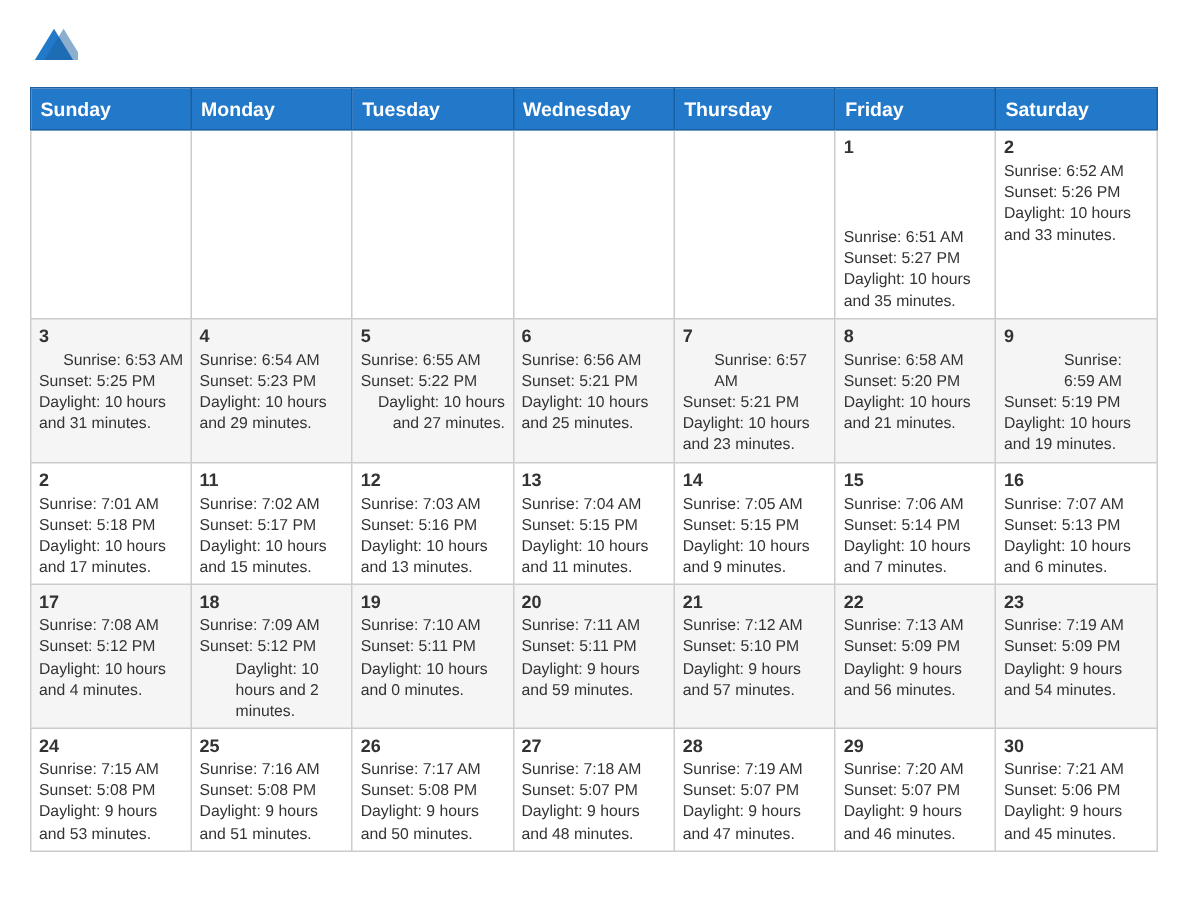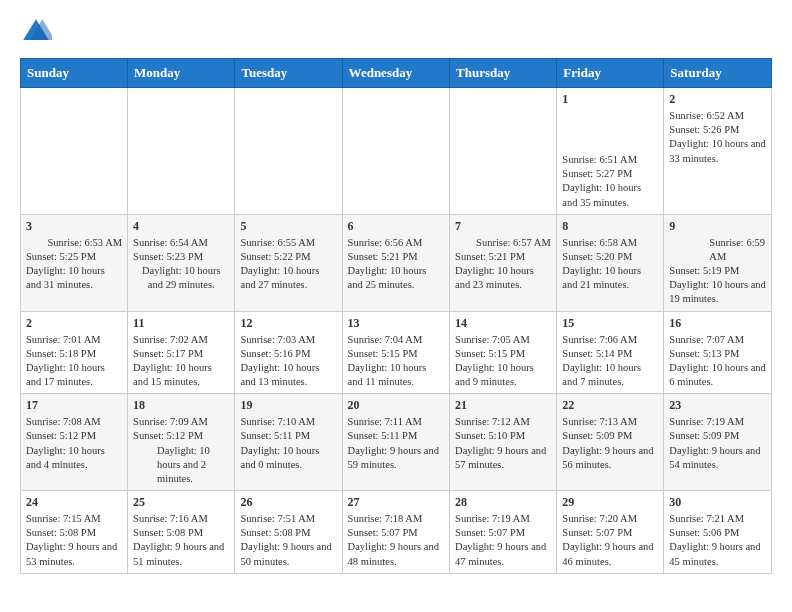--- a/index.html
+++ b/index.html
@@ -5,21 +5,20 @@
     * { box-sizing: border-box; margin: 0; padding: 0; }
     body {
       font-family: Arial, sans-serif;
       background: #fff;
       width: 792px;
       min-height: 612px;
     }
     .page {
       width: 792px;
       padding: 16px 20px 16px 20px;
-      font-family: Liberation Serif, serif;
     }
     .header {
       display: flex;
       justify-content: space-between;
       align-items: flex-start;
       margin-bottom: 10px;
     }
     .logo {
       display: flex;
       align-items: center;
@@ -153,27 +152,27 @@
           <td>
             <span class="day-num">3</span>
             <div style="line-height: 1.35; text-align: right;">Sunrise: 6:53 AM</div>
             <div style="line-height: 1.35;">Sunset: 5:25 PM</div>
             <div style="line-height: 1.35;">Daylight: 10 hours and 31 minutes.</div>
           </td>
           <td>
             <span class="day-num">4</span>
             <div style="line-height: 1.35;">Sunrise: 6:54 AM</div>
             <div style="line-height: 1.35;">Sunset: 5:23 PM</div>
-            <div style="line-height: 1.35; text-align: center;">Daylight: 10 hours and 29 minutes.</div>
+            <div style="line-height: 1.35;">Daylight: 10 hours and 29 minutes.</div>
           </td>
           <td>
             <span class="day-num">5</span>
             <div style="line-height: 1.35;">Sunrise: 6:55 AM</div>
             <div style="line-height: 1.35;">Sunset: 5:22 PM</div>
-            <div style="line-height: 1.35;">Daylight: 10 hours and 27 minutes.</div>
+            <div style="line-height: 1.35; text-align: right;">Daylight: 10 hours and 27 minutes.</div>
           </td>
           <td>
             <span class="day-num">6</span>
             <div style="line-height: 1.35;">Sunrise: 6:56 AM</div>
             <div style="line-height: 1.35;">Sunset: 5:21 PM</div>
             <div style="line-height: 1.35;">Daylight: 10 hours and 25 minutes.</div>
           </td>
           <td>
             <span class="day-num">7</span>
             <div style="line-height: 1.35; margin-left: 21px;">Sunrise: 6:57 AM</div>
@@ -289,21 +288,21 @@
             <div style="line-height: 1.35;">Daylight: 9 hours and 53 minutes.</div>
           </td>
           <td>
             <span class="day-num">25</span>
             <div style="line-height: 1.35;">Sunrise: 7:16 AM</div>
             <div style="line-height: 1.35;">Sunset: 5:08 PM</div>
             <div style="line-height: 1.35;">Daylight: 9 hours and 51 minutes.</div>
           </td>
           <td>
             <span class="day-num">26</span>
-            <div style="line-height: 1.35;">Sunrise: 7:51 AM</div>
+            <div style="line-height: 1.35;">Sunrise: 7:17 AM</div>
             <div style="line-height: 1.35;">Sunset: 5:08 PM</div>
             <div style="line-height: 1.35;">Daylight: 9 hours and 50 minutes.</div>
           </td>
           <td>
             <span class="day-num">27</span>
             <div style="line-height: 1.35;">Sunrise: 7:18 AM</div>
             <div style="line-height: 1.35;">Sunset: 5:07 PM</div>
             <div style="line-height: 1.35;">Daylight: 9 hours and 48 minutes.</div>
           </td>
           <td>

